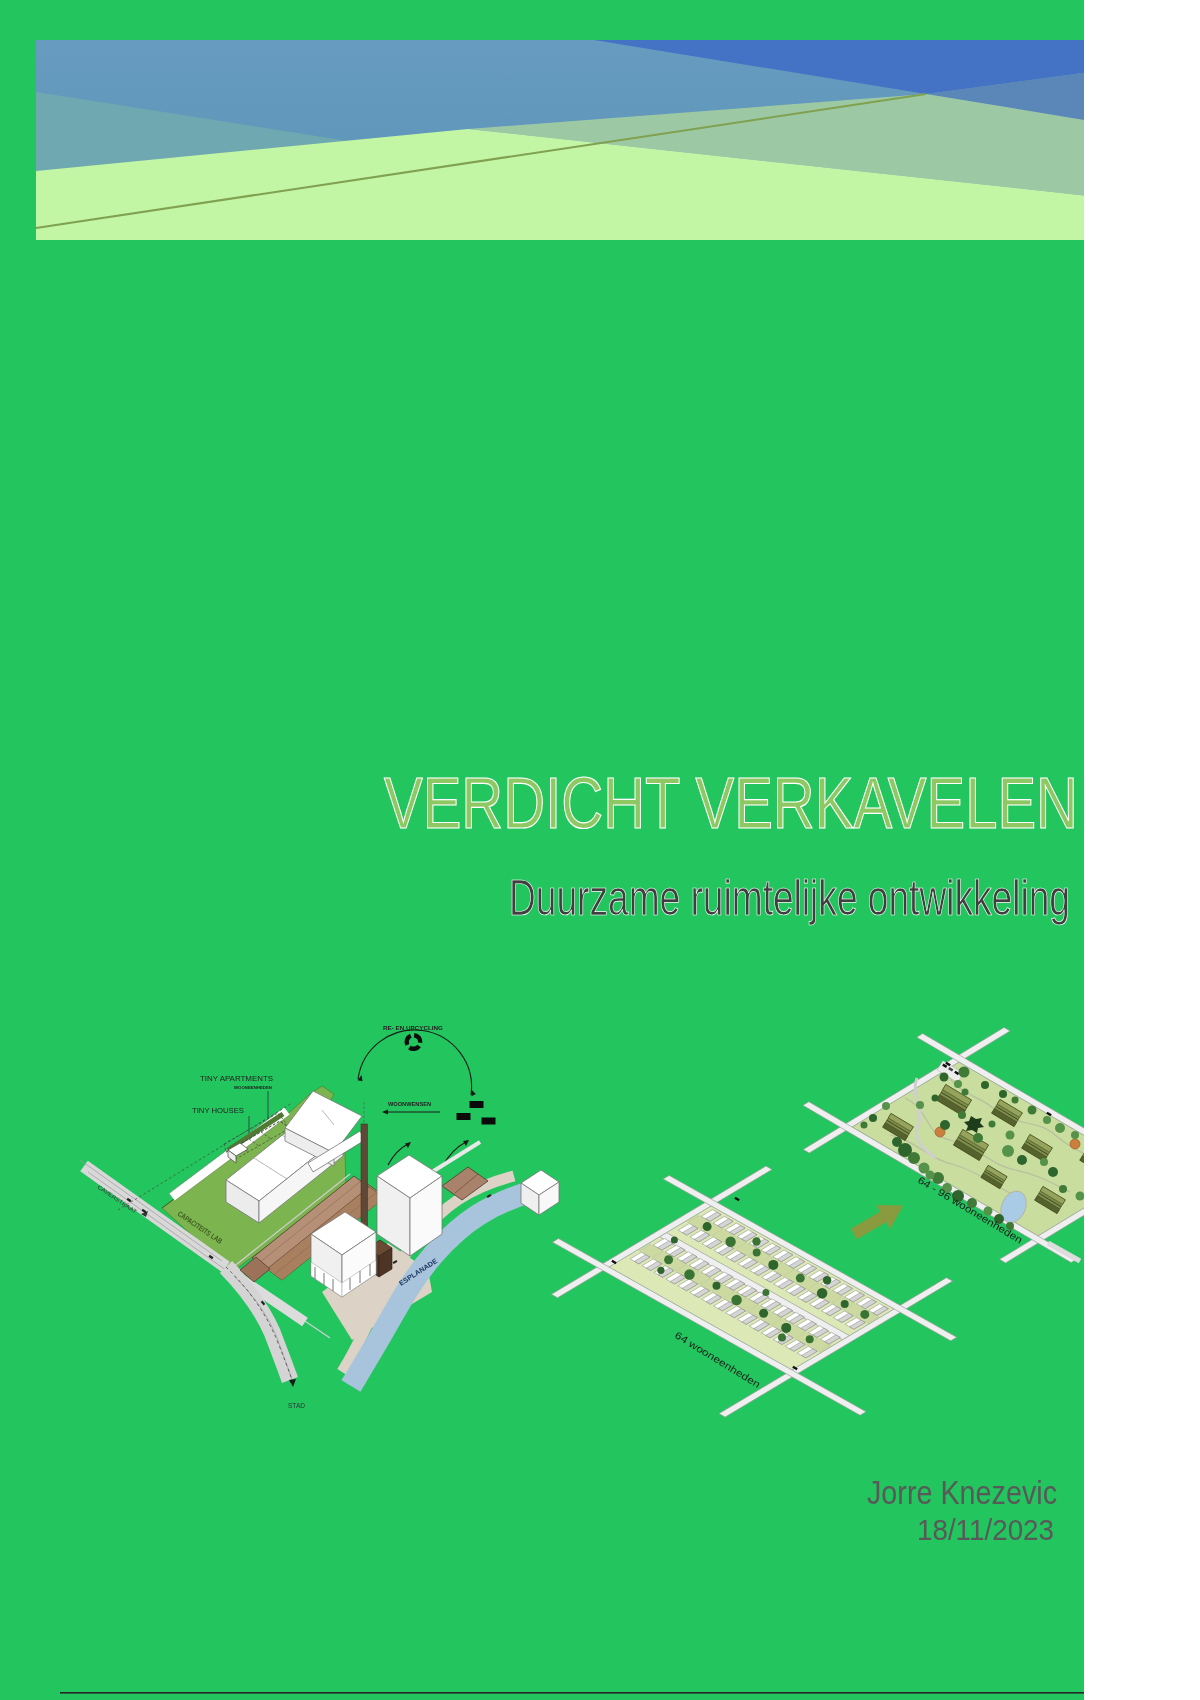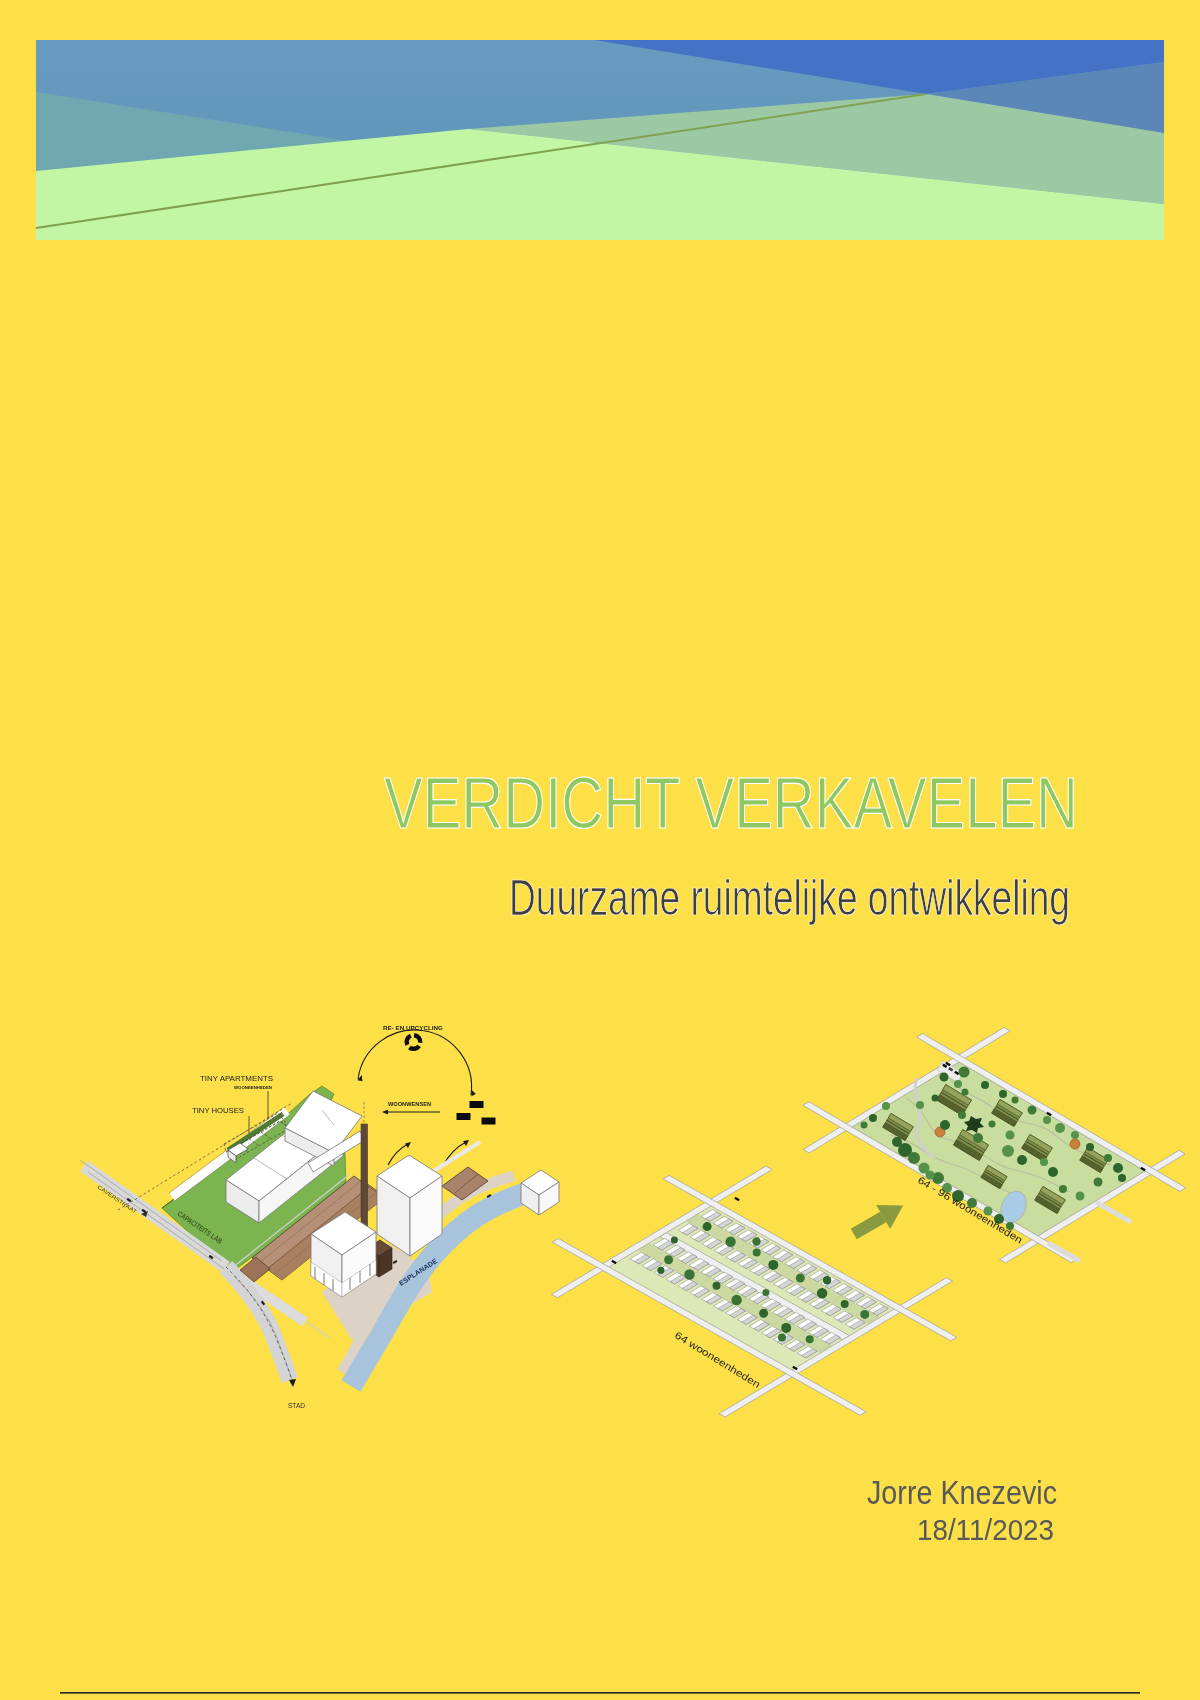--- a/index.html
+++ b/index.html
@@ -1,14 +1,14 @@
 <!DOCTYPE html>
 <html><head><meta charset="utf-8"><style>
 html,body{margin:0;padding:0;background:#ffffff}
-.page{position:relative;width:1200px;height:1700px;background:#fde047;font-family:"Liberation Sans",sans-serif;overflow:hidden}
+.page{position:relative;width:1084px;height:1700px;background:#22c55e;font-family:"Liberation Sans",sans-serif;overflow:hidden}
 </style></head><body>
 <div class="page">
 <svg width="1200" height="1700" viewBox="0 0 1200 1700" font-family="Liberation Sans, sans-serif">
 <defs>
         <linearGradient id="sb" x1="0" y1="0" x2="0" y2="1">
           <stop offset="0" stop-color="#679cc0"></stop>
           <stop offset="1" stop-color="#5c92b7"></stop>
         </linearGradient>
       </defs>
 

